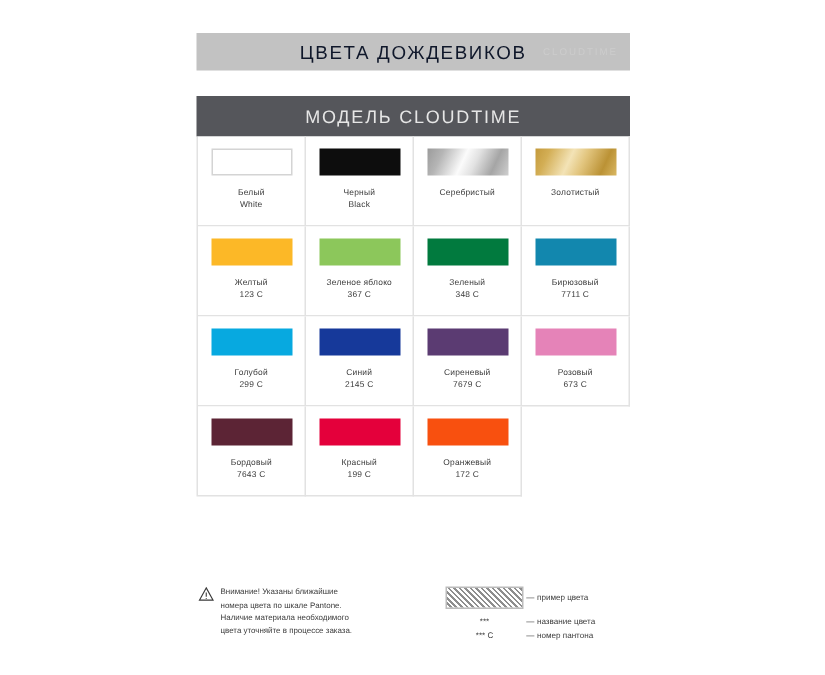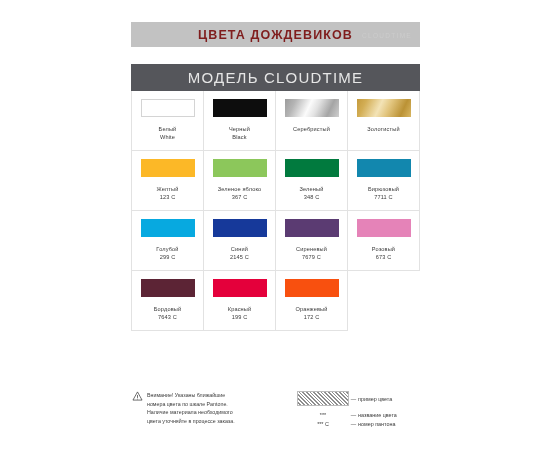--- a/index.html
+++ b/index.html
@@ -26,24 +26,24 @@
     left: 131px;
     top: 22px;
     width: 289px;
     height: 25px;
     background: #c2c2c2;
     display: flex;
     align-items: center;
     justify-content: center;
   }
   .title-bar-text {
-    color: #7f1d1d;
+    color: #0f172a;
     font-size: 12.5px;
     letter-spacing: 1.1px;
-    font-weight: bold;
+    font-weight: normal;
     white-space: nowrap;
   }
   .title-bar-sub {
     position: absolute;
     right: 8px;
     top: 50%;
     transform: translateY(-50%);
     color: #cccccc;
     font-size: 6.5px;
     letter-spacing: 1.3px;
@@ -57,21 +57,21 @@
     top: 64px;
     width: 289px;
     height: 27px;
     background: #55565b;
     display: flex;
     align-items: center;
     justify-content: center;
   }
   .model-bar-text {
     color: #e6e6e6;
-    font-size: 15px;
+    font-size: 12px;
     letter-spacing: 1.2px;
     white-space: nowrap;
   }
 
   
   .grid {
     position: absolute;
     left: 131px;
     top: 91px;
     width: 289px;

